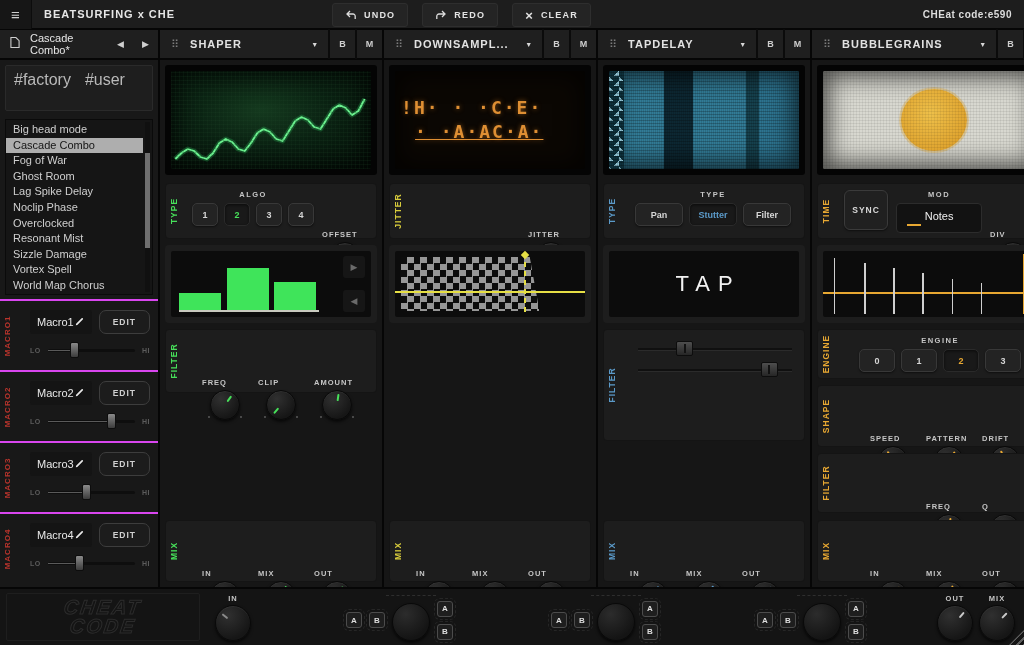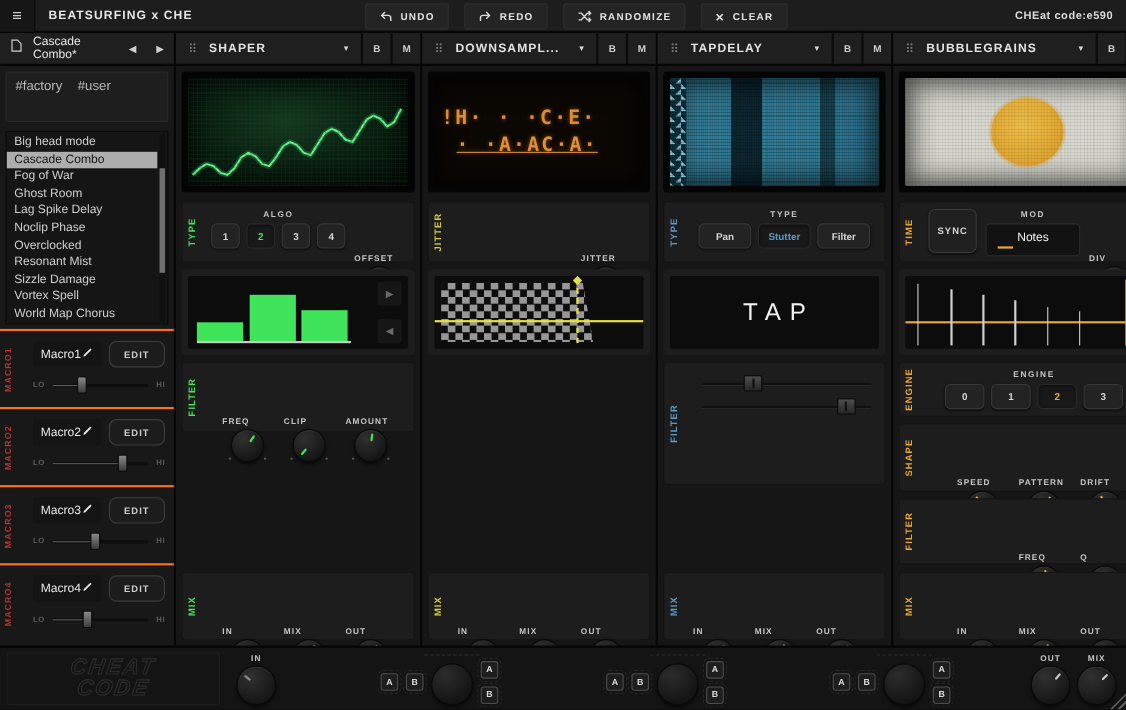--- a/index.html
+++ b/index.html
@@ -30,29 +30,29 @@
   .bm{width:27px;height:30px;border-left:2px solid #0b0b0b;display:flex;align-items:center;justify-content:center;font-size:9px;font-weight:bold;color:#cfcfcf;cursor:pointer;}
 
   
   .shead{height:30px;background:#1f1f1f;border-bottom:2px solid #060606;display:flex;align-items:center;flex:0 0 30px;}
   .ficon{width:30px;display:flex;justify-content:center;cursor:pointer;}
   .pname{flex:1;font-size:11px;color:#e6e6e6;}
   .arrbtn{width:25px;height:30px;display:flex;align-items:center;justify-content:center;color:#d0d0d0;font-size:9px;cursor:pointer;}
 
   
   .tagbox{margin:5px;height:46px;background:#1e1e1e;border:1px solid #2a2a2a;border-radius:2px;padding:5px 8px;display:flex;gap:14px;align-items:flex-start;}
-  .tag{font-size:12px;color:#b9b9b9;cursor:pointer;}
+  .tag{font-size:16px;color:#b9b9b9;cursor:pointer;}
   .plist{margin:3px 5px 4px;background:#151515;border:1px solid #0a0a0a;height:176px;position:relative;padding:2px 0;overflow:hidden;}
   .prow{font-size:11px;color:#cfcfcf;line-height:15.6px;padding-left:7px;white-space:nowrap;cursor:pointer;}
   .prow.sel{background:#aeaeae;color:#151515;width:calc(100% - 9px);}
   .sbar{position:absolute;right:2px;top:2px;bottom:2px;width:5px;background:#101010;}
   .sthumb{position:absolute;left:0;right:0;top:18%;height:56%;background:#6f6f6f;cursor:pointer;}
 
   
-  .macro{border-top:2px solid #f97316;height:71px;position:relative;padding:9px 8px 0 30px;}
+  .macro{border-top:2px solid #d946ef;height:71px;position:relative;padding:9px 8px 0 30px;}
   .vred{position:absolute;left:3px;top:50%;transform:translateY(-50%) rotate(180deg);writing-mode:vertical-rl;font-size:8px;font-weight:bold;letter-spacing:1px;color:#b8342c;}
   .mrow1{display:flex;align-items:center;gap:7px;}
   .mfield{flex:1;height:24px;background:#141414;border-radius:3px;display:flex;align-items:center;padding:0 7px;cursor:text;}
   .mfield span{flex:1;font-size:11px;color:#e8e8e8;}
   .editbtn{height:24px;padding:0 13px;border:1px solid #3d3d3d;border-radius:7px;background:#1c1c1c;color:#cfcfcf;font-size:8.5px;font-weight:bold;letter-spacing:1px;display:flex;align-items:center;cursor:pointer;}
   .mrow2{display:flex;align-items:center;gap:7px;margin-top:8px;}
   .lohi{font-size:7px;font-weight:bold;color:#5c5c5c;letter-spacing:.5px;}
   .mslide{flex:1;position:relative;height:16px;cursor:pointer;}
   .mtrack{position:absolute;left:0;right:0;top:7px;height:3px;background:#0e0e0e;border-radius:2px;}
   .mfill{position:absolute;left:0;top:8px;height:1px;background:#5a5a5a;}
@@ -193,28 +193,20 @@
       </div>
       <div class="tbtn">
         <span>
             <svg width="12" height="12" viewBox="0 0 12 12" style="transform:scaleX(-1)">
               <path d="M5 2 L2 5 L5 8 M2 5 H8 a2.2 2.2 0 0 1 2.2 2.2 V10" stroke="#ddd" stroke-width="1.3" fill="none"></path>
             </svg>
           </span>
         <span>REDO</span>
       </div>
       <div class="tbtn">
-        <span>
-            <svg width="13" height="12" viewBox="0 0 13 12">
-              <path d="M1 3 h2.5 l5.5 6 h2.5 M1 9 h2.5 l5.5-6 h2.5 M10 1 l2 2 -2 2 M10 7 l2 2 -2 2" stroke="#ddd" stroke-width="1.2" fill="none"></path>
-            </svg>
-          </span>
-        <span>RANDOMIZE</span>
-      </div>
-      <div class="tbtn">
         <span class="xglyph">×</span>
         <span>CLEAR</span>
       </div>
     </div>
     <div class="cheat">CHEat code:e590</div>
   </div>
 
   <div class="main">
 
     <div class="sidebar">

